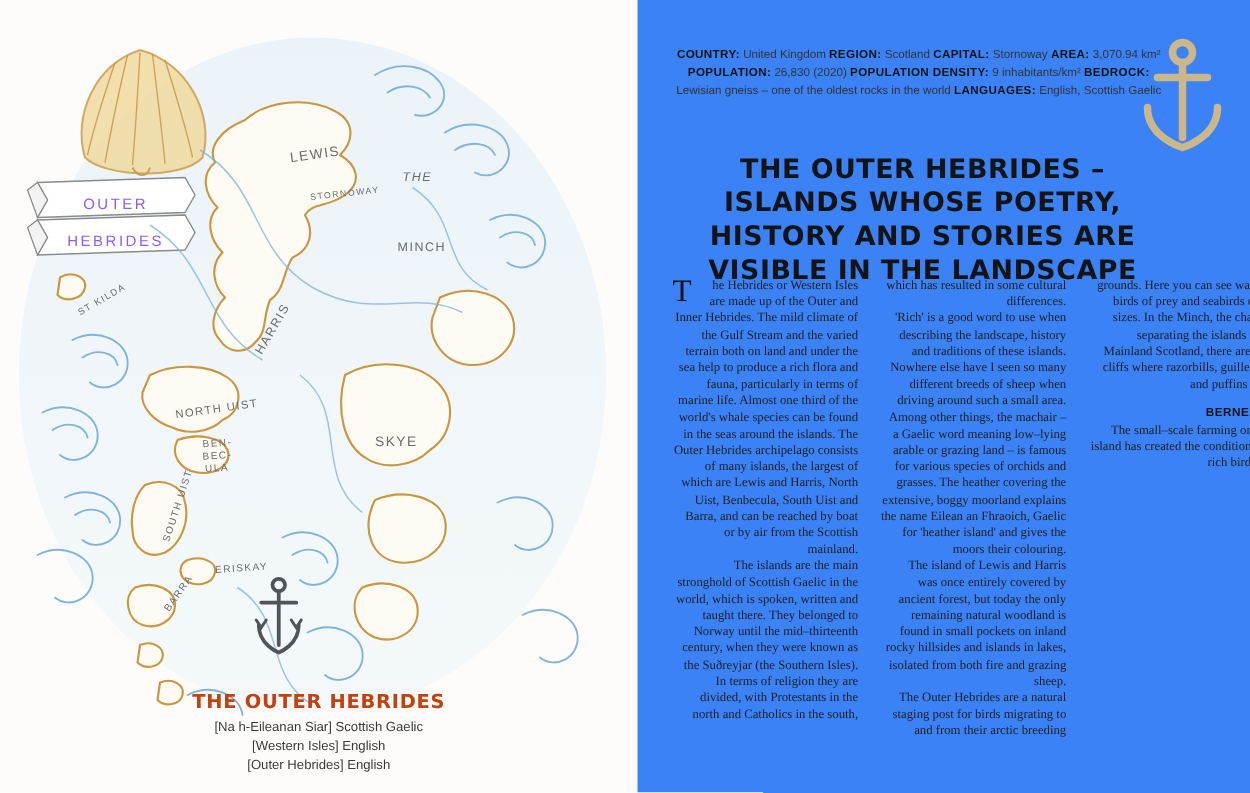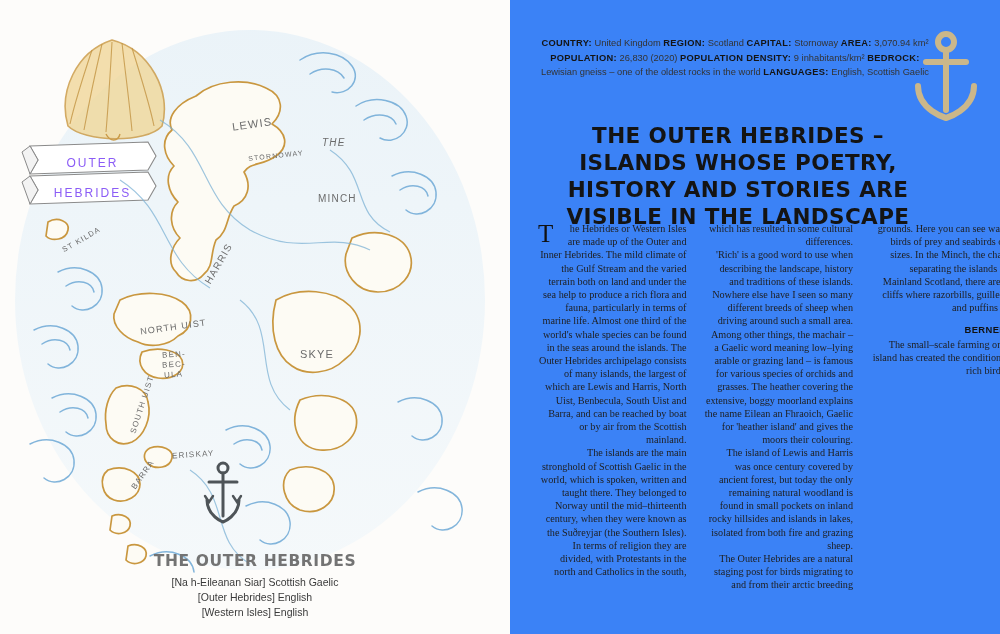--- a/index.html
+++ b/index.html
@@ -20,21 +20,21 @@
   }
   .map-canvas { position:absolute; inset:0; }
   .map-canvas svg { display:block; }
 
   .map-caption {
     position:absolute; left:0; bottom:14px; width:510px; text-align:center;
   }
   .map-caption .title {
     font-family:"DejaVu Sans", sans-serif;
     font-weight:bold; font-size:15.5px; letter-spacing:0.6px;
-    color:#737373;
+    color:#c2410c;
   }
   .map-caption .sub {
     font-family:"Liberation Sans", sans-serif;
     font-size:10.5px; line-height:15px; color:#3a3a3a; margin-top:5px;
   }
 
   
   .banner-label {
     position:absolute; left:30px; top:148px; width:125px;
     font-family:"Liberation Sans", sans-serif;
@@ -238,22 +238,22 @@
         <div class="map-word" style="left: 164px; top: 370px; font-size: 8px; transform: rotate(-4deg);">ULA</div>
         <div class="map-word" style="left: 112px; top: 400px; font-size: 8px; transform: rotate(-72deg);">SOUTH UIST</div>
         <div class="map-word" style="left: 172px; top: 450px; font-size: 8px; transform: rotate(-4deg);">ERISKAY</div>
         <div class="map-word" style="left: 126px; top: 470px; font-size: 8px; transform: rotate(-55deg);">BARRA</div>
       </div>
 
     <div class="map-caption">
       <div class="title">THE OUTER HEBRIDES</div>
       <div class="sub" id="caption-lines">
           <div>[Na h-Eileanan Siar] Scottish Gaelic</div>
+          <div>[Western Isles] English</div>
           <div>[Outer Hebrides] English</div>
-          <div>[Western Isles] English</div>
         </div>
     </div>
   </div>
 
   <div class="right-page">
 
     <div class="anchor-deco">
       <svg width="72" height="92" viewBox="0 0 72 92">
         <g stroke="#cbb78a" stroke-width="6" fill="none" stroke-linecap="round">
           <circle cx="36" cy="12" r="8"></circle>
@@ -266,20 +266,20 @@
 
     <div class="factbox" id="factbox"><span><b>COUNTRY:</b><span> United Kingdom</span></span>  <span><b>REGION:</b><span> Scotland</span></span>  <span><b>CAPITAL:</b><span> Stornoway</span></span>  <span><b>AREA:</b><span> 3,070.94 km²</span></span>  <span><b>POPULATION:</b><span> 26,830 (2020)</span></span>  <span><b>POPULATION DENSITY:</b><span> 9 inhabitants/km²</span></span>  <span><b>BEDROCK:</b><span> Lewisian gneiss – one of the oldest rocks in the world</span></span>  <span><b>LANGUAGES:</b><span> English, Scottish Gaelic</span></span>  </div>
 
     <h1 class="headline">THE OUTER HEBRIDES – ISLANDS WHOSE POETRY, HISTORY AND STORIES ARE VISIBLE IN THE LANDSCAPE</h1>
 
     <div class="cols" id="article-body">
         <p class="dropcap first">The Hebrides or Western Isles are made up of the Outer and Inner Hebrides. The mild climate of the Gulf Stream and the varied terrain both on land and under the sea help to produce a rich flora and fauna, particularly in terms of marine life. Almost one third of the world's whale species can be found in the seas around the islands. The Outer Hebrides archipelago consists of many islands, the largest of which are Lewis and Harris, North Uist, Benbecula, South Uist and Barra, and can be reached by boat or by air from the Scottish mainland.</p>
         <p>The islands are the main stronghold of Scottish Gaelic in the world, which is spoken, written and taught there. They belonged to Norway until the mid–thirteenth century, when they were known as the Suðreyjar (the Southern Isles). In terms of religion they are divided, with Protestants in the north and Catholics in the south, which has resulted in some cultural differences.</p>
         <p>'Rich' is a good word to use when describing the landscape, history and traditions of these islands. Nowhere else have I seen so many different breeds of sheep when driving around such a small area.</p>
         <p class="first">Among other things, the machair – a Gaelic word meaning low–lying arable or grazing land – is famous for various species of orchids and grasses. The heather covering the extensive, boggy moorland explains the name Eilean an Fhraoich, Gaelic for 'heather island' and gives the moors their colouring.</p>
-        <p>The island of Lewis and Harris was once century covered by ancient forest, but today the only remaining natural woodland is found in small pockets on inland rocky hillsides and islands in lakes, isolated from both fire and grazing sheep.</p>
+        <p>The island of Lewis and Harris was once entirely covered by ancient forest, but today the only remaining natural woodland is found in small pockets on inland rocky hillsides and islands in lakes, isolated from both fire and grazing sheep.</p>
         <p>The Outer Hebrides are a natural staging post for birds migrating to and from their arctic breeding grounds. Here you can see waders, birds of prey and seabirds of all sizes. In the Minch, the channel separating the islands from Mainland Scotland, there are bird cliffs where razorbills, guillemots and puffins nest.</p>
         <h3>BERNERAY</h3>
         <p class="first">The small–scale farming on this island has created the conditions for rich bird life.</p>
       </div>
 
   </div>
 </div>
 
 </body></html>

